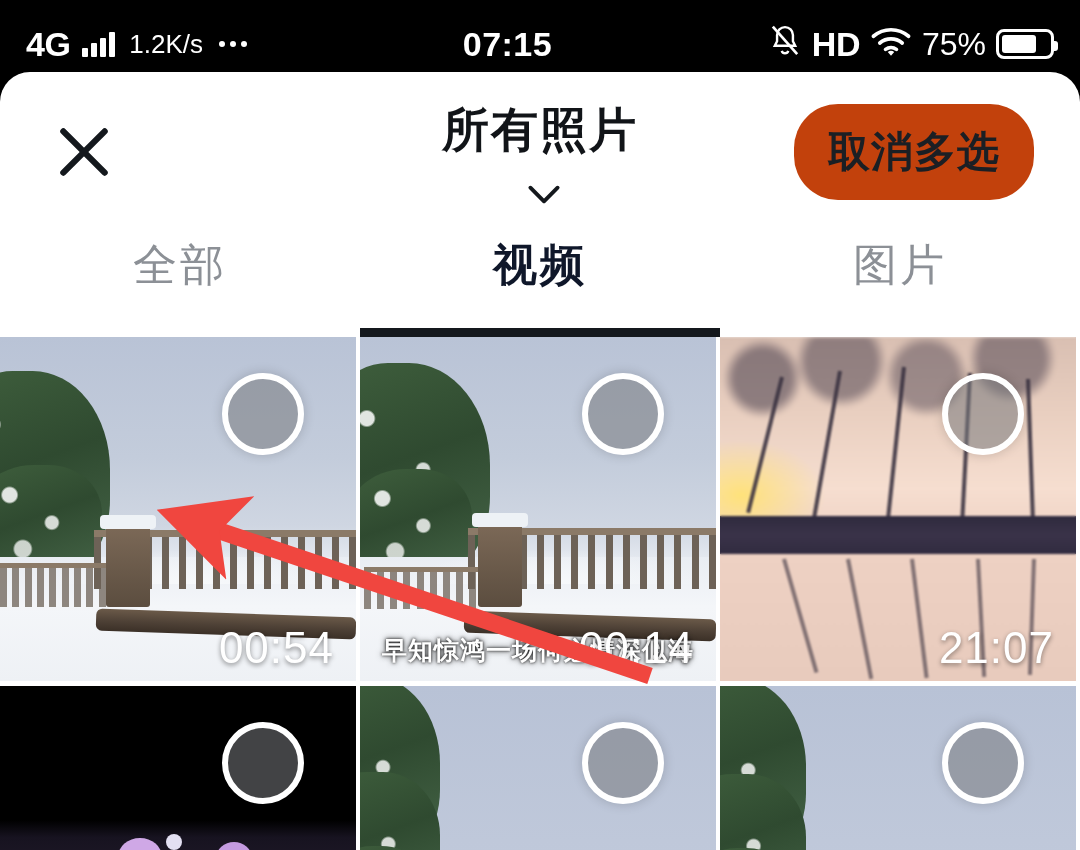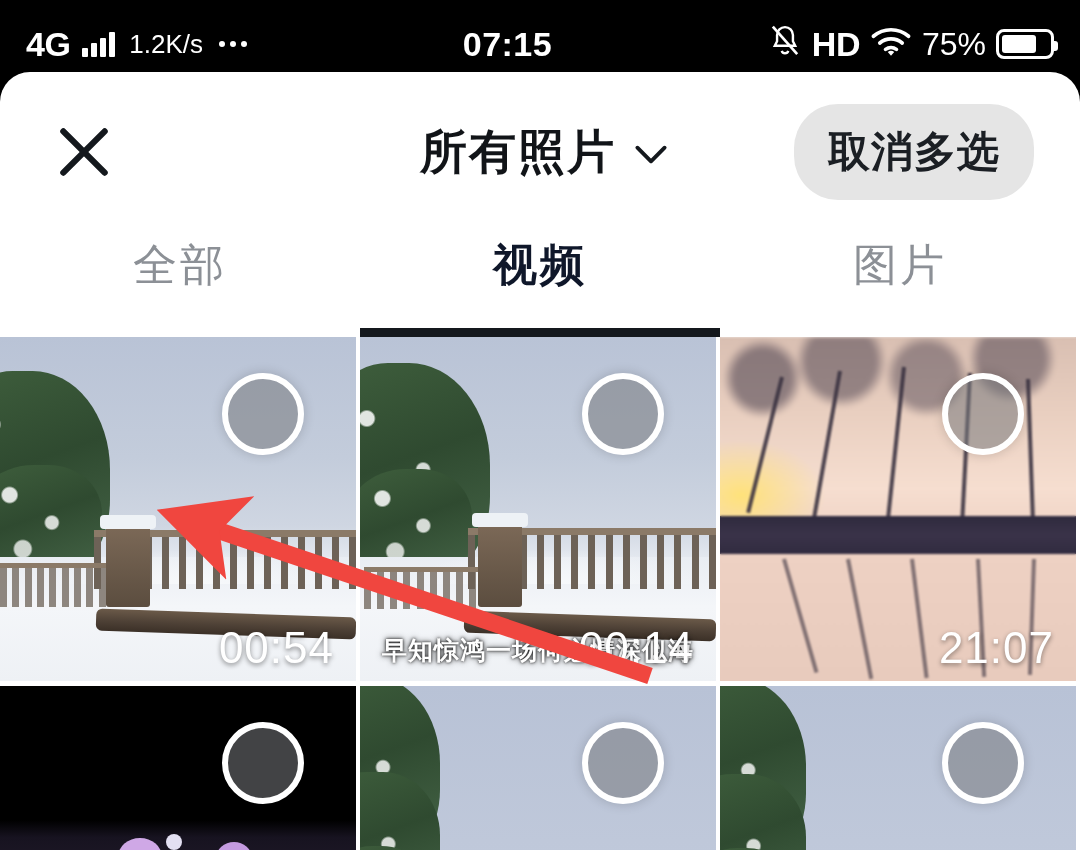--- a/index.html
+++ b/index.html
@@ -43,27 +43,27 @@
 
   
   .header { position:relative; height:160px; }
   .close-btn {
     position:absolute; left:48px; top:50%; transform:translateY(-50%);
     width:72px; height:72px; display:flex; align-items:center; justify-content:center;
   }
   .close-btn svg { display:block; }
   .title-wrap {
     position:absolute; left:50%; top:50%; transform:translate(-50%,-50%);
-    display:flex; align-items:center; gap:18px;
+    display:flex; align-items:center; gap:18px;flex-direction:column;
   }
   .title-text { font-size:47px; font-weight:700; color:#111418; letter-spacing:2px; }
   .chev { width:26px; height:26px; position:relative; top:4px; }
   .pill {
     position:absolute; right:46px; top:50%; transform:translateY(-50%);
-    background:#e5e5e5; border-radius:44px; padding:20px 34px;
+    background:#c2410c; border-radius:44px; padding:20px 34px;
     font-size:42px; font-weight:700; color:#1b1f24; letter-spacing:1px;
   }
 
   
   .tabs { position:relative; height:105px; display:flex; }
   .tab {
     flex:1; display:flex; align-items:flex-start; justify-content:center;
     padding-top:4px;
   }
   .tab span { font-size:44px; letter-spacing:3px; }

